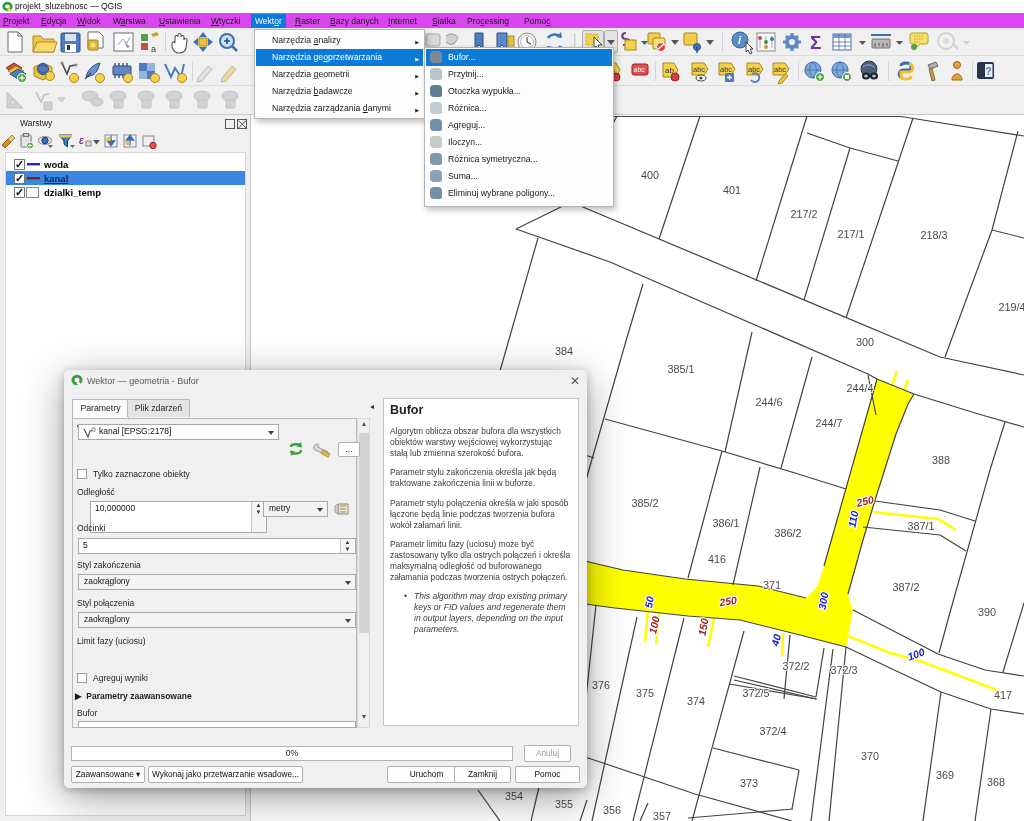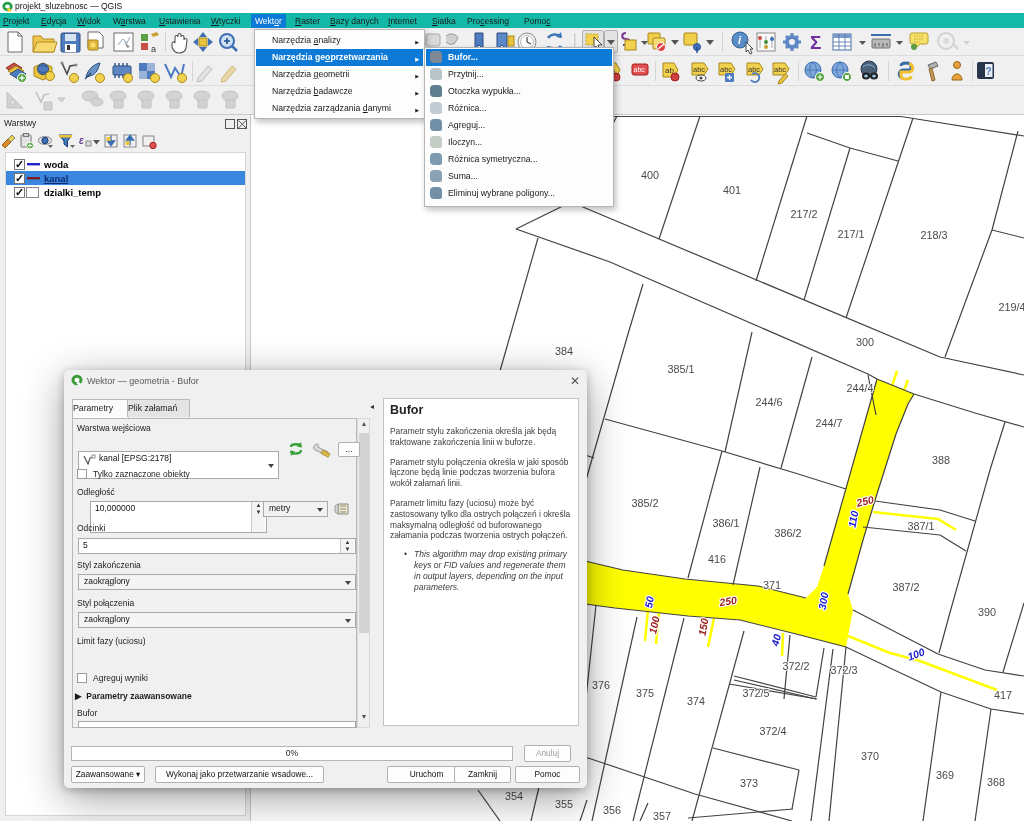--- a/index.html
+++ b/index.html
@@ -2,49 +2,49 @@
 <html><head>
 <meta charset="utf-8">
 <style>
   html,body{margin:0;padding:0;}
   body{width:1024px;height:821px;position:relative;overflow:hidden;
        font-family:"Liberation Sans",sans-serif;background:#f0f0f0;}
   .abs{position:absolute;}
   
   #titlebar{left:0;top:0;width:1024px;height:13px;background:#ffffff;}
   #titletext{left:15px;top:1px;font-size:8.5px;color:#111;}
-  #menubar{left:0;top:13px;width:1024px;height:15px;background:#14b8a6;}
+  #menubar{left:0;top:13px;width:1024px;height:15px;background:#d946ef;}
   .mitem{position:absolute;top:1px;height:14px;line-height:14px;font-size:8.5px;color:#1a1a1a;}
   #toolzone{left:0;top:28px;width:1024px;height:87px;background:#f0f0f0;border-bottom:1px solid #c9c9c9;box-sizing:border-box;}
   .tsep{position:absolute;left:0;width:1024px;height:1px;background:#dcdcdc;}
   
   #panel{left:0;top:115px;width:251px;height:706px;background:#f0f0f0;border-right:1px solid #c6c6c6;box-sizing:border-box;}
-  #paneltitle{left:4px;top:3px;font-size:8.5px;color:#222;}
+  #paneltitle{left:20px;top:3px;font-size:8.5px;color:#222;}
   #panellist{left:5px;top:37px;width:241px;height:664px;background:#ffffff;border:1px solid #d6d6d6;box-sizing:border-box;}
   .lrow{position:absolute;left:0;width:239px;height:14px;}
   .lsel{background:#3b87e0;}
   .lcheck{position:absolute;left:8px;top:2px;width:9px;height:9px;background:#fff;border:1px solid #777;}
   .lcheck:after{content:"\2713";position:absolute;left:0px;top:-2px;font-size:11px;font-weight:bold;color:#111;}
   .lname{position:absolute;left:38px;top:2px;font-size:9.5px;font-weight:bold;color:#000;}
   
   .menu{background:#fdfdfd;border:1px solid #b5b5b5;box-shadow:2px 3px 6px rgba(0,0,0,.25);}
   #menu1{left:254px;top:29px;width:169px;height:88px;}
   #menu2{left:424px;top:47px;width:188px;height:158px;}
   .mrow{position:absolute;left:1px;width:calc(100% - 2px);height:17px;font-size:8.7px;color:#1a1a1a;line-height:17px;}
   .mrow .txt{position:absolute;left:16px;}
   .mrow .arr{position:absolute;right:4px;font-size:5px;top:1.5px;color:#222;}
-  .mhl{background:#0d7ad7;color:#fff;font-weight:bold;} .mhl .arr{color:#fff;}
+  .mhl{background:#0d7ad7;color:#fff;} .mhl .arr{color:#fff;}
   .micon{position:absolute;left:4px;top:2px;width:12px;height:12px;border-radius:4px 4px 2px 4px;}
   
   #dialog{left:64px;top:370px;width:523px;height:418px;background:#f0f0f0;border-radius:5px;
           box-shadow:0 10px 40px rgba(0,0,0,.38),0 2px 8px rgba(0,0,0,.25);}
   #dlgtitle{left:23px;top:6px;font-size:9px;color:#595959;}
   #dlgclose{left:506px;top:4px;font-size:12px;color:#555;}
   .tab{position:absolute;top:29px;height:17px;font-size:8.7px;color:#222;border:1px solid #b9b9b9;
-       border-bottom:none;background:#e4e4e4;line-height:17px;}
+       border-bottom:none;background:#e4e4e4;line-height:17px;text-align:center;}
   .tabactive{background:#fbfbfb;height:18px;}
   #pane{left:8px;top:48px;width:285px;height:310px;background:#f0f0f0;border:1px solid #b9b9b9;border-top:1px solid #b9b9b9;box-sizing:border-box;}
   .dlabel{position:absolute;font-size:8.5px;color:#1c1c1c;}
   .field{position:absolute;background:#fff;border:1px solid #a9a9a9;box-sizing:border-box;font-size:8.5px;color:#111;}
   .spin{position:absolute;right:1px;top:0;width:13px;height:100%;border-left:1px solid #c9c9c9;
         background:#f4f4f4;font-size:6px;color:#333;text-align:center;line-height:7px;}
   .combo-arrow{position:absolute;right:4px;top:45%;width:0;height:0;border-left:3.5px solid transparent;
         border-right:3.5px solid transparent;border-top:4px solid #444;}
   .check{position:absolute;width:10px;height:10px;background:#fff;border:1px solid #9a9a9a;box-sizing:border-box;}
   #helpbox{left:319px;top:28px;width:196px;height:328px;background:#fff;border:1px solid #c3c3c3;box-sizing:border-box;overflow:hidden;}
@@ -573,30 +573,30 @@
 
 <div id="dialog" class="abs">
   <svg class="abs" style="left:7px;top:4px" width="12" height="12" viewBox="0 0 14 13">
     <ellipse cx="7" cy="6.5" rx="6.4" ry="6" fill="#3a9d3a"></ellipse>
     <ellipse cx="7" cy="6.5" rx="3" ry="2.7" fill="#fff"></ellipse>
     <rect x="8" y="8" width="5" height="3" fill="#fff" transform="rotate(40 8 8)"></rect>
   </svg>
   <div id="dlgtitle" class="abs">Wektor — geometria - Bufor</div>
   <div id="dlgclose" class="abs">✕</div>
   <div class="tab tabactive" style="left:8px;width:55px">Parametry</div>
-  <div class="tab" style="left:63px;width:61px">Plik załamań</div>
+  <div class="tab" style="left:63px;width:61px">Plik zdarzeń</div>
   <div id="pane" class="abs"></div>
   <div id="vscroll" class="abs">
     <div class="abs" style="left:1px;top:1px;width:10px;height:13px;background:#f0f0f0;font-size:7px;text-align:center;color:#555">▲</div>
     <div class="abs" style="left:1px;top:14px;width:10px;height:200px;background:#d2d2d2"></div>
     <div class="abs" style="left:1px;top:294px;width:10px;height:13px;background:#f0f0f0;font-size:7px;text-align:center;color:#555">▼</div>
   </div>
 
   <div class="dlabel" style="left:13px;top:53px">Warstwa wejściowa</div>
-  <div class="field" style="left:14px;top:81px;width:201px;height:28px">
+  <div class="field" style="left:14px;top:54px;width:201px;height:16px">
     <svg class="abs" style="left:3px;top:2px" width="14" height="12" viewBox="0 0 14 12">
         <path d="M2 2 L6 10 L8 4 L12 3" fill="none" stroke="#555" stroke-width="1.2"></path>
         <rect x="10" y="1" width="3" height="3" fill="#fff" stroke="#777" stroke-width="0.8"></rect>
       </svg>
     <span style="position:absolute;left:20px;top:1px">kanal [EPSG:2178]</span>
     <span class="combo-arrow"></span>
   </div>
   <svg class="abs" style="left:223px;top:70px" width="18" height="18" viewBox="0 0 18 18">
     <path d="M4 7 C4 3.5 13 3.5 14 6.5 M14 10 C14 14.5 5 14.5 4 11.5" fill="none" stroke="#3aa23a" stroke-width="2.4"></path>
     <path d="M14 2 L14.6 7.8 L9.6 6.3 Z" fill="#3aa23a"></path>
@@ -641,26 +641,27 @@
   <div class="dlabel" style="left:13px;top:266px">Limit fazy (uciosu)</div>
   <div class="check" style="left:13px;top:303px"></div>
   <div class="dlabel" style="left:29px;top:303px">Agreguj wyniki</div>
   <div class="dlabel" style="left:11px;top:321px;font-weight:bold">▶&nbsp; Parametry zaawansowane</div>
   <div class="dlabel" style="left:13px;top:338px">Bufor</div>
   <div class="field" style="left:14px;top:351px;width:278px;height:7px"></div>
 
   <div id="progress" class="abs">0%</div>
   <div class="btn" style="left:460px;top:375px;width:47px;color:#9a9a9a">Anuluj</div>
   <div class="btn" style="left:7px;top:396px;width:74px">Zaawansowane&nbsp;▾</div>
-  <div class="btn" style="left:91px;top:396px;width:169px">Wykonaj jako przetwarzanie wsadowe...</div>
+  <div class="btn" style="left:84px;top:396px;width:155px">Wykonaj jako przetwarzanie wsadowe...</div>
   <div class="btn" style="left:323px;top:396px;width:79px">Uruchom</div>
   <div class="btn" style="left:390px;top:396px;width:57px">Zamknij</div>
   <div class="btn" style="left:451px;top:396px;width:65px">Pomoc</div>
 
   <div id="helpbox" class="abs">
     <h1>Bufor</h1>
+    <p>Algorytm oblicza obszar bufora dla wszystkich obiektów warstwy wejściowej wykorzystując stałą lub zmienna szerokość bufora.</p>
     <p>Parametr stylu zakończenia określa jak będą traktowane zakończenia linii w buforze.</p>
     <p>Parametr stylu połączenia określa w jaki sposób łączone będą linie podczas tworzenia bufora wokół załamań linii.</p>
     <p>Parametr limitu fazy (uciosu) może być zastosowany tylko dla ostrych połączeń i określa maksymalną odległość od buforowanego załamania podczas tworzenia ostrych połączeń.</p>
     <div class="bullet">This algorithm may drop existing primary keys or FID values and regenerate them in output layers, depending on the input parameters.</div>
   </div>
   <div class="abs" style="left:306px;top:32px;font-size:8px;color:#333">◂</div>
 </div>
 
 </body></html>

